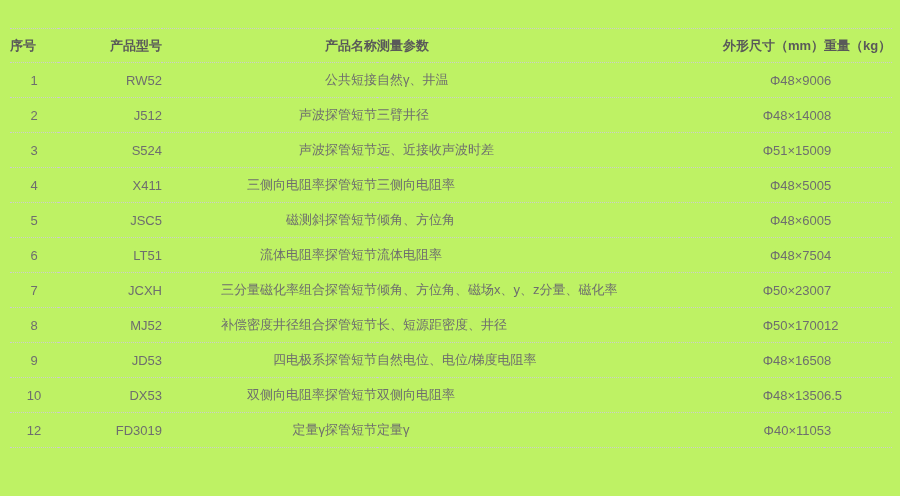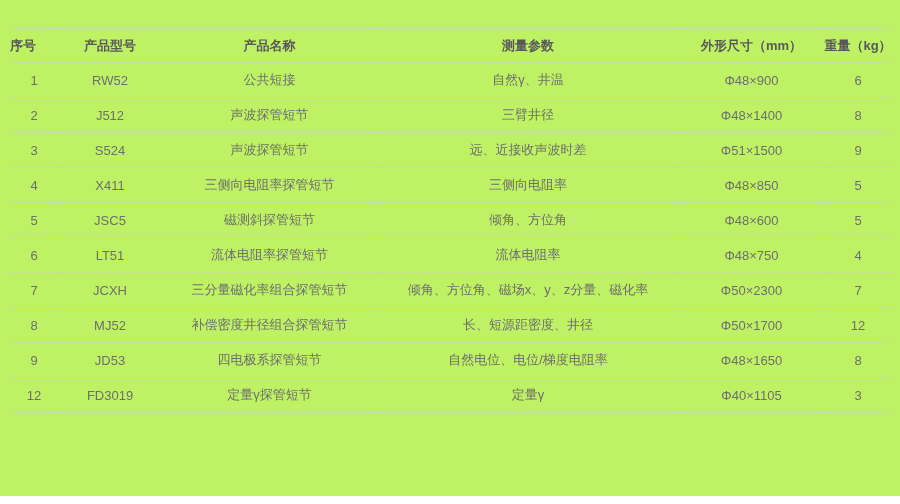--- a/index.html
+++ b/index.html
@@ -40,25 +40,25 @@
     color: #6e6e6e;
     font-weight: normal;
     height: 34px;
   }
   table.spec-table tbody tr:last-child td {
     border-bottom: 1px dotted #cccccc;
   }
   
   th.col-no   { text-align: left; }
   td.col-no   { text-align: center; }
-  th.col-model, td.col-model   { text-align: center; padding-left: 10px; }
-  th.col-name, td.col-name     { text-align: center; padding-left: 8px; }
-  th.col-params, td.col-params { text-align: center; padding-left: 8px; }
-  th.col-dims, td.col-dims     { text-align: center; padding-left: 5px; }
-  th.col-weight, td.col-weight { text-align: center; }
+  th.col-model, td.col-model   { text-align: right; padding-left: 10px; }
+  th.col-name, td.col-name     { text-align: right; padding-left: 8px; }
+  th.col-params, td.col-params { text-align: left; padding-left: 8px; }
+  th.col-dims, td.col-dims     { text-align: right; padding-left: 5px; }
+  th.col-weight, td.col-weight { text-align: left; }
 </style>
 </head>
 <body>
 
 <div class="page">
   <table class="spec-table">
     <colgroup>
       <col style="width:48px">
       <col style="width:104px">
       <col style="width:215px">
@@ -99,21 +99,21 @@
           <td class="col-name">声波探管短节</td>
           <td class="col-params">远、近接收声波时差</td>
           <td class="col-dims">Φ51×1500</td>
           <td class="col-weight">9</td>
         </tr>
         <tr>
           <td class="col-no">4</td>
           <td class="col-model">X411</td>
           <td class="col-name">三侧向电阻率探管短节</td>
           <td class="col-params">三侧向电阻率</td>
-          <td class="col-dims">Φ48×850</td>
+          <td class="col-dims">Φ48×500</td>
           <td class="col-weight">5</td>
         </tr>
         <tr>
           <td class="col-no">5</td>
           <td class="col-model">JSC5</td>
           <td class="col-name">磁测斜探管短节</td>
           <td class="col-params">倾角、方位角</td>
           <td class="col-dims">Φ48×600</td>
           <td class="col-weight">5</td>
         </tr>
@@ -143,20 +143,28 @@
         </tr>
         <tr>
           <td class="col-no">9</td>
           <td class="col-model">JD53</td>
           <td class="col-name">四电极系探管短节</td>
           <td class="col-params">自然电位、电位/梯度电阻率</td>
           <td class="col-dims">Φ48×1650</td>
           <td class="col-weight">8</td>
         </tr>
         <tr>
+          <td class="col-no">10</td>
+          <td class="col-model">DX53</td>
+          <td class="col-name">双侧向电阻率探管短节</td>
+          <td class="col-params">双侧向电阻率</td>
+          <td class="col-dims">Φ48×1350</td>
+          <td class="col-weight">6.5</td>
+        </tr>
+        <tr>
           <td class="col-no">12</td>
           <td class="col-model">FD3019</td>
           <td class="col-name">定量γ探管短节</td>
           <td class="col-params">定量γ</td>
           <td class="col-dims">Φ40×1105</td>
           <td class="col-weight">3</td>
         </tr>
       </tbody>
   </table>
 </div>

